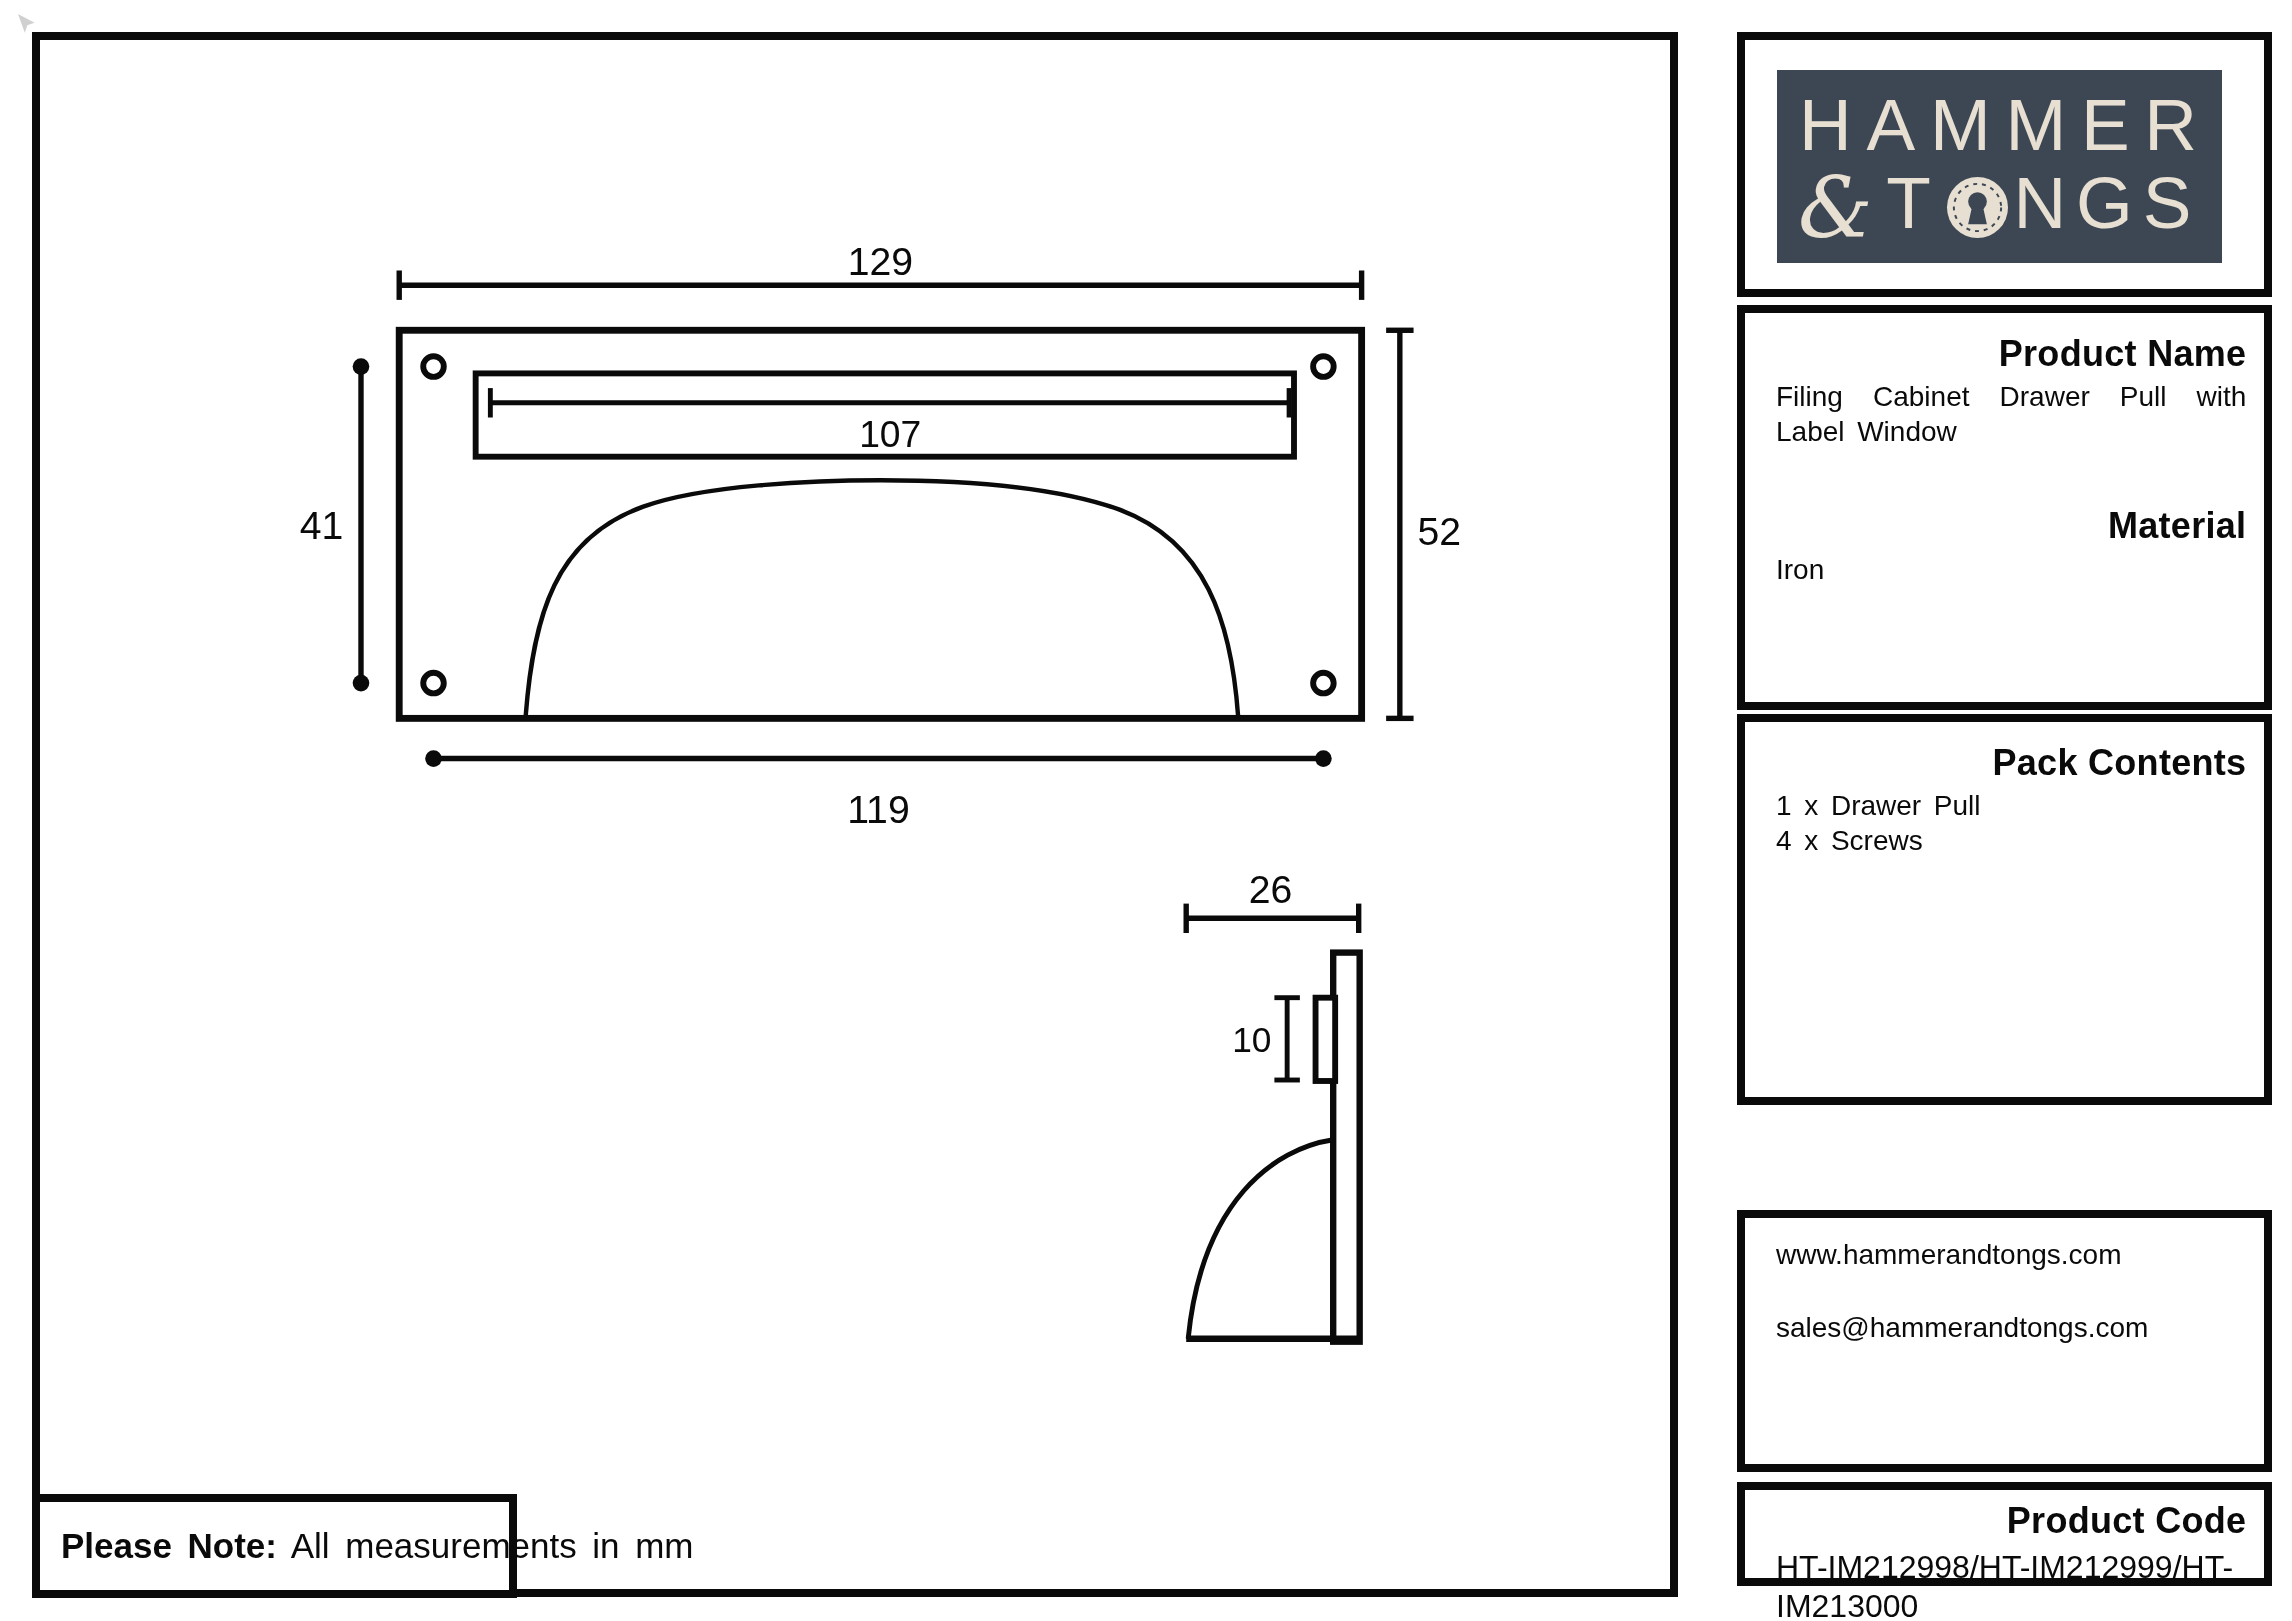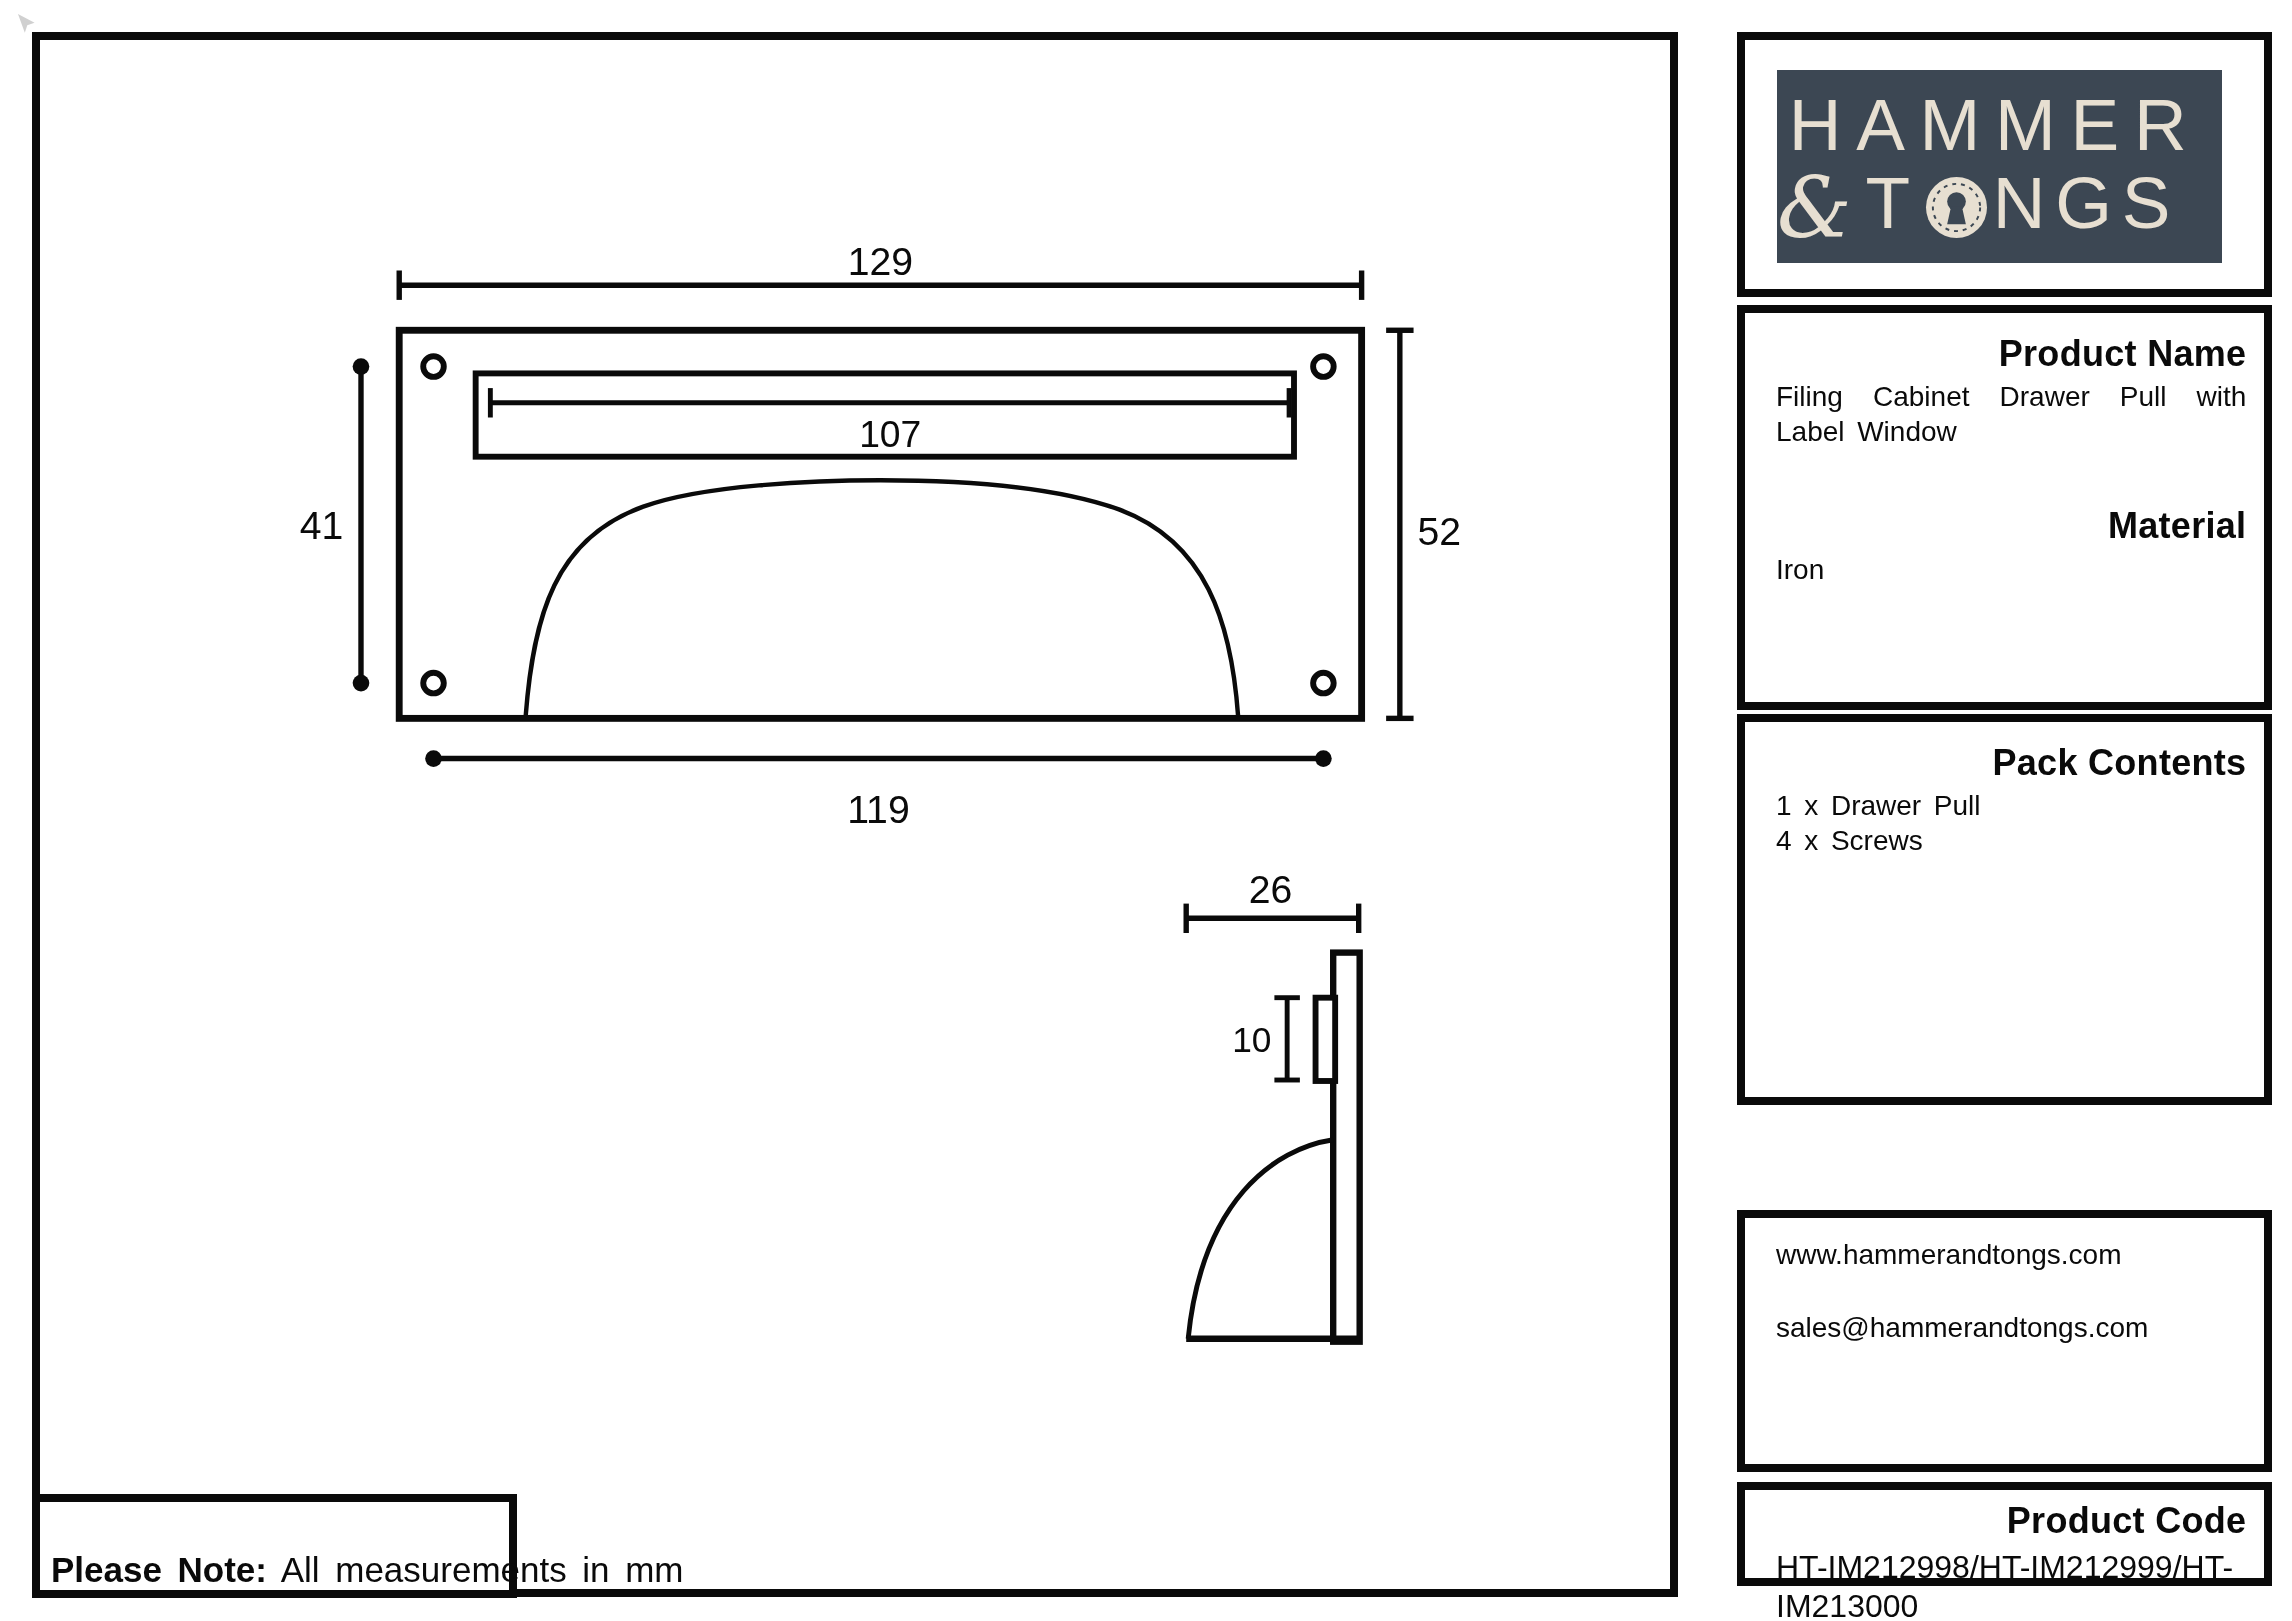--- a/index.html
+++ b/index.html
@@ -4,40 +4,40 @@
 <style>
   html,body{margin:0;padding:0;}
   body{
     width:2293px;height:1621px;position:relative;background:#ffffff;
     font-family:"Liberation Sans",sans-serif;color:#0a0a0a;overflow:hidden;
   }
   .box{position:absolute;border:8.8px solid #0a0a0a;background:#ffffff;box-sizing:border-box;}
   
   #main-frame{left:32px;top:32px;width:1646px;height:1565px;}
   
-  #note-box{left:32px;top:1494px;width:485px;height:104px;display:flex;align-items:flex-end;padding-left:11px;z-index:6;}
+  #note-box{left:32px;top:1494px;width:485px;height:104px;display:flex;align-items:center;padding-left:21px;z-index:6;}
   #note-box .note-line{font-size:35px;word-spacing:5.9px;white-space:nowrap;}
   #note-box b{font-weight:bold;}
   
   .rbox{left:1737px;width:535px;}
   #rbox-logo{top:32px;height:265px;}
   #rbox-product{top:305px;height:405px;}
   #rbox-pack{top:714px;height:391px;}
   #rbox-contact{top:1210px;height:262px;}
   #rbox-code{top:1482px;height:104px;}
   .panel-pad{padding:19.6px 17.6px 0 31px;}
   h2.sec{margin:0;font-size:36px;font-weight:bold;letter-spacing:0.3px;text-align:right;}
   .val{font-size:28px;line-height:1.24;word-spacing:4.9px;}
   .val.just{text-align:justify;}
   .gap-lg{height:55px;}
   .gap-sm{height:5.9px;}
   
   #logo-plate{
     position:absolute;left:32px;top:30px;width:445px;height:193px;
-    display:flex;flex-direction:column;justify-content:center;
+    display:flex;flex-direction:column;align-items:center;justify-content:center;
   }
   #logo-line1{font-size:73px;letter-spacing:14.7px;line-height:.95;margin-left:11.8px;}
   #logo-line2{display:flex;align-items:center;font-size:73px;letter-spacing:9.8px;line-height:.95;margin-top:3.9px;}
   #logo-amp{font-family:"DejaVu Serif",serif;font-style:italic;font-size:84px;margin-right:3.9px;position:relative;top:5.9px;}
   #keyhole-svg{margin:0 4.9px;position:relative;top:3.9px;}
   
   #drawing{position:absolute;left:0;top:0;z-index:3;}
   text{font-family:"Liberation Sans",sans-serif;fill:#0a0a0a;}
   
   #cursor-artifact{position:absolute;left:15.7px;top:13.7px;z-index:7;opacity:.55;}

